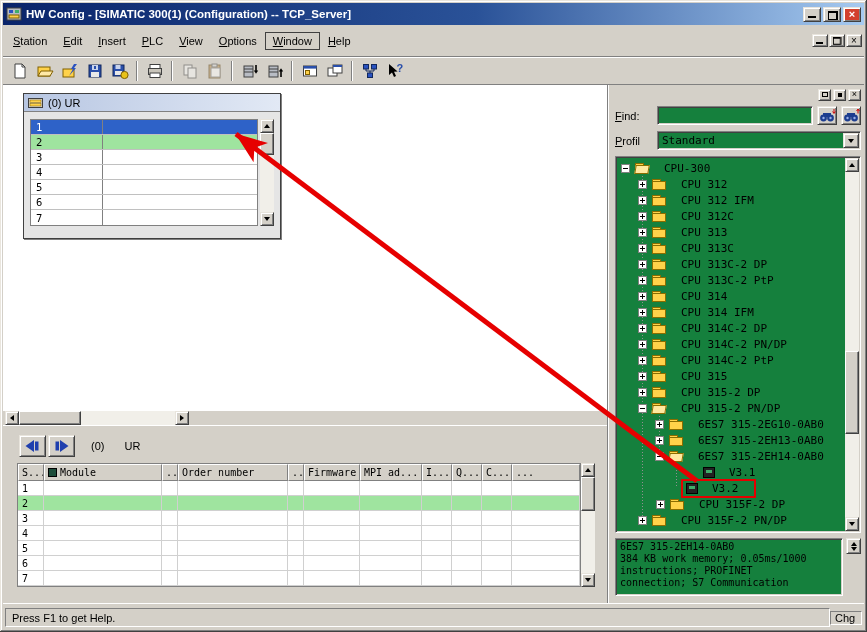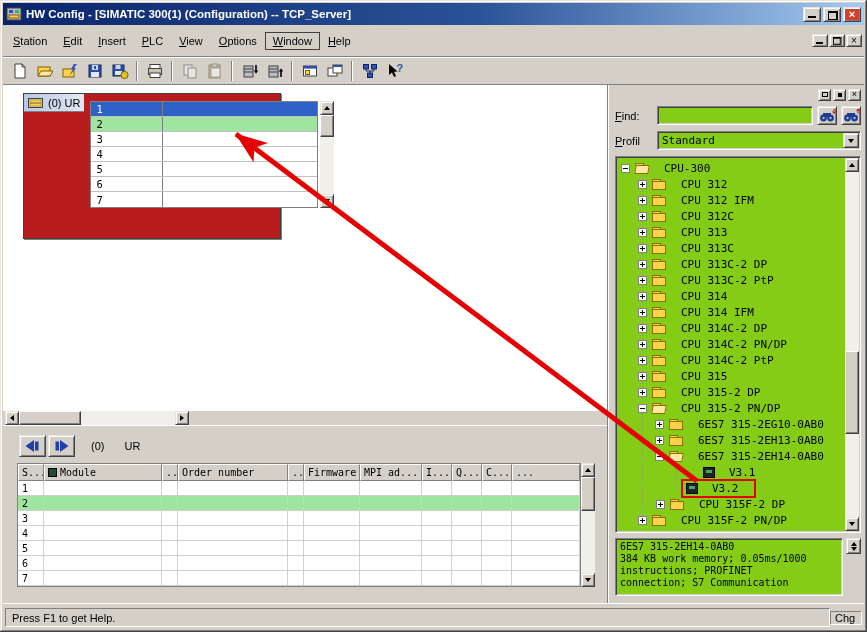--- a/index.html
+++ b/index.html
@@ -21,21 +21,21 @@
                 inset -2px -2px 0 #808080, inset 2px 2px 0 #fff;
   }
   .raised {
     border: 1px solid; border-color: #e8e4dc #404040 #404040 #e8e4dc;
     box-shadow: inset 1px 1px 0 #fff, inset -1px -1px 0 #808080;
     background: #d4d0c8;
   }
   .sunken {
     border: 1px solid; border-color: #808080 #fff #fff #808080;
     box-shadow: inset 1px 1px 0 #404040, inset -1px -1px 0 #d4d0c8;
-    background: #84cc16;
+    background: #15803d;
   }
   .sunken-flat {
     border: 1px solid; border-color: #808080 #fff #fff #808080;
     background: #d4d0c8;
   }
   
   .titlebar {
     height: 22px; flex: 0 0 auto;
     background: linear-gradient(to right, var(--tb1,#0a246a) 0%, #2a5298 55%, var(--tb2,#a6caf0) 100%);
     display: flex; align-items: center; gap: 4px; padding: 0 3px;
@@ -77,22 +77,22 @@
   .sb-track { background: #f1efe9; position: relative; flex: 1; }
   .sb-thumb { position: absolute; background: #d4d0c8; border: 1px solid; border-color: #fff #404040 #404040 #fff; box-shadow: inset -1px -1px 0 #808080; }
   .t-up    { width: 0; height: 0; border-left: 3px solid transparent; border-right: 3px solid transparent; border-bottom: 4px solid #000; }
   .t-down  { width: 0; height: 0; border-left: 3px solid transparent; border-right: 3px solid transparent; border-top: 4px solid #000; }
   .t-left  { width: 0; height: 0; border-top: 3px solid transparent; border-bottom: 3px solid transparent; border-right: 4px solid #000; }
   .t-right { width: 0; height: 0; border-top: 3px solid transparent; border-bottom: 3px solid transparent; border-left: 4px solid #000; }
   .hscroll { position: absolute; left: 2px; bottom: 0; width: 184px; height: 14px; display: flex; }
   
   .rack-window {
     position: absolute; left: 20px; top: 8px; width: 258px; height: 146px;
-    background: #b91c1c; border: 1px solid #404040; box-shadow: 1px 1px 0 #808080;
-    display: flex; flex-direction: row;
+    background: #e5e5e5; border: 1px solid #404040; box-shadow: 1px 1px 0 #808080;
+    display: flex; flex-direction: column;
   }
   .rack-titlebar {
     height: 18px; flex: 0 0 auto; display: flex; align-items: center; gap: 5px; padding: 0 4px;
     background: linear-gradient(to right, #b7c6e2, #e2e9f5); border-bottom: 1px solid #808080;
     white-space: nowrap;
   }
   .rack-body { flex: 1; position: relative; }
   .rack-table { position: absolute; left: 6px; top: 7px; width: 228px; border: 1px solid #808080; background: #fff; }
   .rack-row { display: flex; height: 15px; border-bottom: 1px solid #c0c0c0; }
   .rack-row:last-child { border-bottom: none; }

